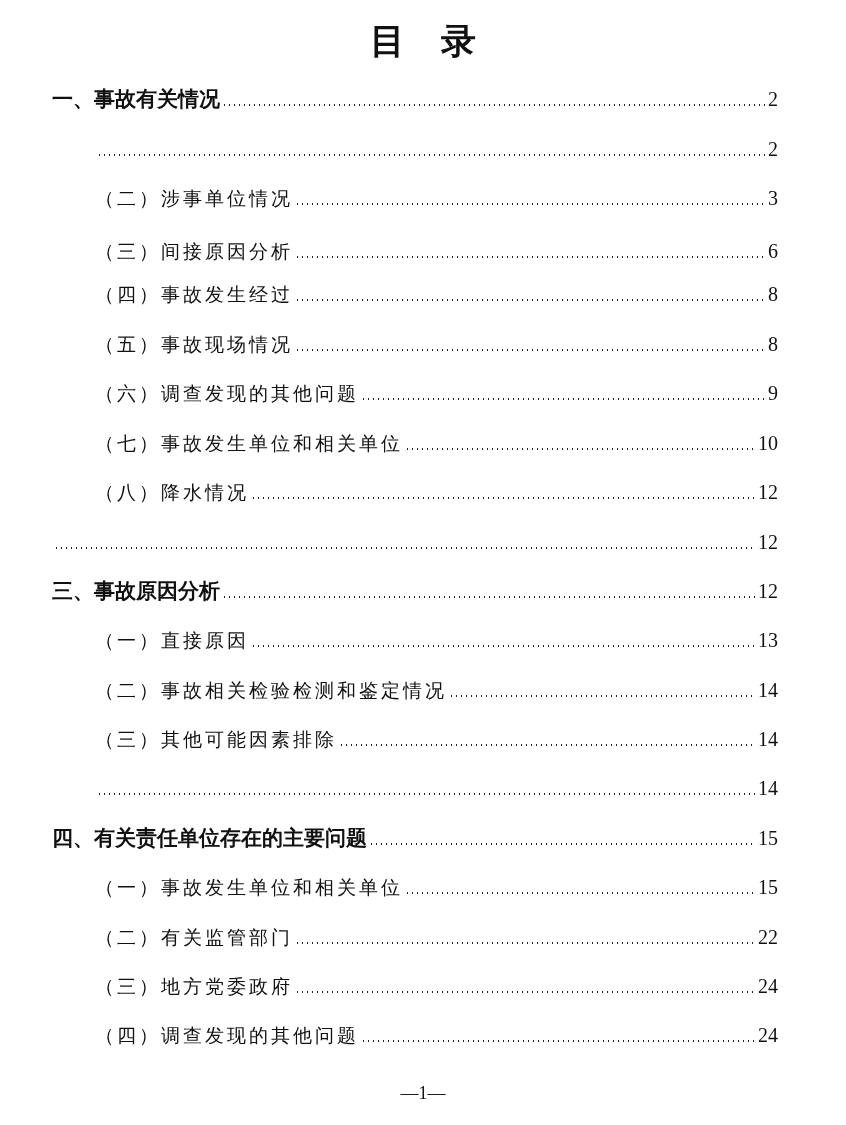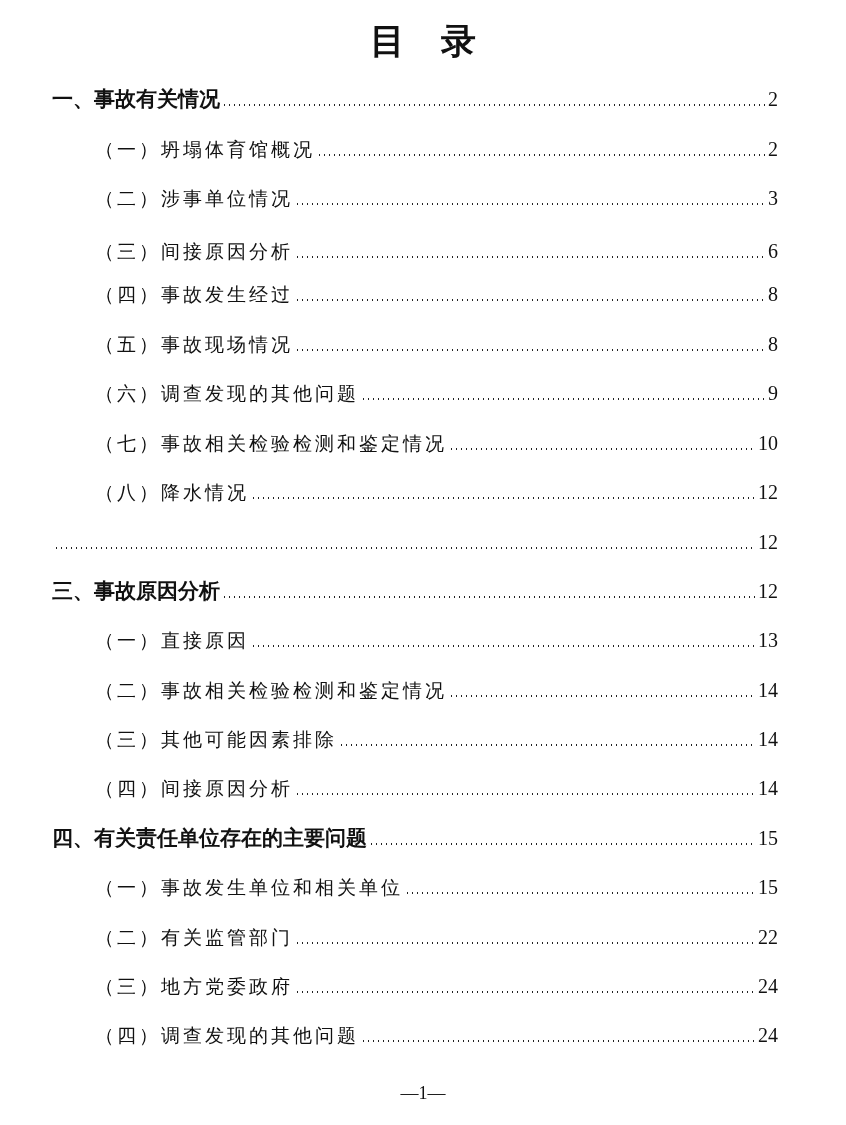--- a/index.html
+++ b/index.html
@@ -48,21 +48,20 @@
 
 <div class="title">目 录</div>
 
 <div class="toc">
   <div class="entry l1" style="top:84px">
       <span class="label">一、事故有关情况</span>
       <span class="leader"></span>
       <span class="page">2</span>
     </div>
   <div class="entry l2" style="top:134px">
-      <span class="label">（一）坍塌体育馆概况</span>
       <span class="leader"></span>
       <span class="page">2</span>
     </div>
   <div class="entry l2" style="top:183px">
       <span class="label">（二）涉事单位情况</span>
       <span class="leader"></span>
       <span class="page">3</span>
     </div>
   <div class="entry l2" style="top:236px">
       <span class="label">（三）间接原因分析</span>
@@ -78,21 +77,21 @@
       <span class="label">（五）事故现场情况</span>
       <span class="leader"></span>
       <span class="page">8</span>
     </div>
   <div class="entry l2" style="top:378px">
       <span class="label">（六）调查发现的其他问题</span>
       <span class="leader"></span>
       <span class="page">9</span>
     </div>
   <div class="entry l2" style="top:428px">
-      <span class="label">（七）事故相关检验检测和鉴定情况</span>
+      <span class="label">（七）事故发生单位和相关单位</span>
       <span class="leader"></span>
       <span class="page">10</span>
     </div>
   <div class="entry l2" style="top:477px">
       <span class="label">（八）降水情况</span>
       <span class="leader"></span>
       <span class="page">12</span>
     </div>
   <div class="entry l1" style="top:527px">
       <span class="leader"></span>
@@ -112,21 +111,20 @@
       <span class="label">（二）事故相关检验检测和鉴定情况</span>
       <span class="leader"></span>
       <span class="page">14</span>
     </div>
   <div class="entry l2" style="top:724px">
       <span class="label">（三）其他可能因素排除</span>
       <span class="leader"></span>
       <span class="page">14</span>
     </div>
   <div class="entry l2" style="top:773px">
-      <span class="label">（四）间接原因分析</span>
       <span class="leader"></span>
       <span class="page">14</span>
     </div>
   <div class="entry l1" style="top:823px">
       <span class="label">四、有关责任单位存在的主要问题</span>
       <span class="leader"></span>
       <span class="page">15</span>
     </div>
   <div class="entry l2" style="top:872px">
       <span class="label">（一）事故发生单位和相关单位</span>

